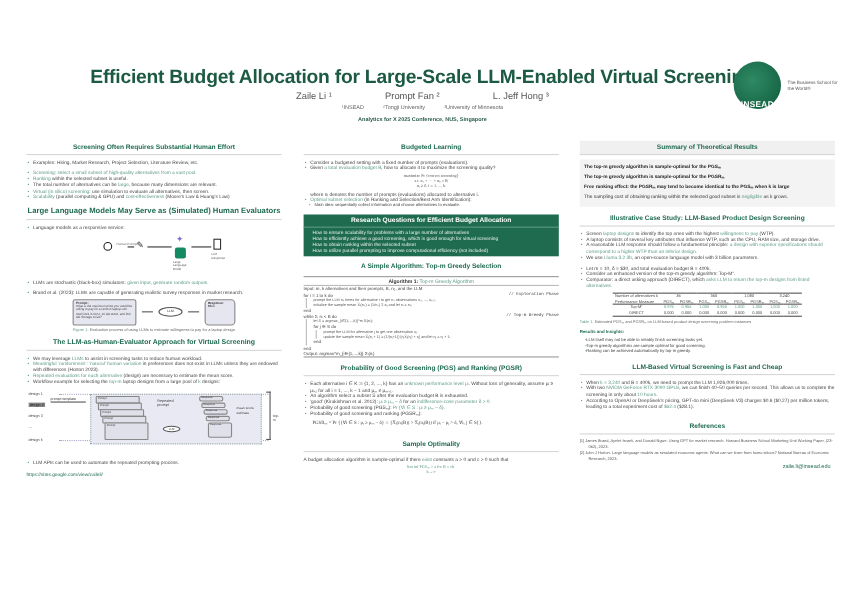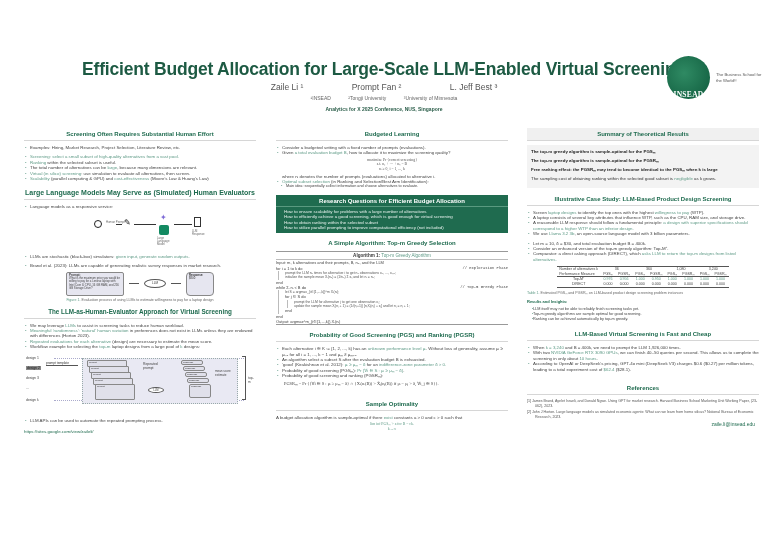--- a/index.html
+++ b/index.html
@@ -6,21 +6,21 @@
   html, body { width: 768px; height: 543px; background: #ffffff; overflow: hidden; }
   body { font-family: "Liberation Sans", sans-serif; color: #333; position: relative; }
   .g { color: #5e9a86; }
   .title { position: absolute; left: 0; width: 768px; top: 59px; text-align: center; font-size: 17.5px; font-weight: bold; color: #1d5a43; letter-spacing: -0.2px; }
   .authors { position: absolute; left: 0; width: 768px; top: 82px; text-align: center; font-size: 8.5px; color: #555; }
   .authors span { margin: 0 23px; }
   .affil { position: absolute; left: 0; width: 768px; top: 95px; text-align: center; font-size: 5px; color: #666; }
   .affil span { margin: 0 8px; }
   .conf { position: absolute; left: 0; width: 768px; top: 106px; text-align: center; font-size: 5px; font-weight: bold; color: #2a5d49; }
   .logo { position: absolute; left: 667px; top: 56px; width: 43px; height: 43px; border-radius: 50%; background: radial-gradient(circle at 40% 40%, #2f8a63, #0e5a3c); display: flex; align-items: center; justify-content: center; flex-direction: column; }
-  .logo .lt { color: #fff; font-family: Liberation Serif, serif; font-size: 7.5px; font-weight: bold; letter-spacing: 0.3px; margin-top: 36px; }
+  .logo .lt { color: #fff; font-family: Liberation Sans, sans-serif; font-size: 7.5px; font-weight: bold; letter-spacing: 0.3px; margin-top: 36px; }
   .logo .ll { width: 24px; height: 1px; background: #cfe6db; margin-top: 2px; }
   .tagline { position: absolute; left: 716px; top: 72px; font-size: 4.2px; color: #555; line-height: 5.5px; width: 50px; }
 
   .col { position: absolute; top: 128px; }
   .c1 { left: 24px; width: 232px; }
   .c2 { left: 276px; width: 232px; }
   .c3 { left: 527px; width: 232px; }
 
   .sec-h { text-align: center; font-size: 6px; font-weight: bold; color: #1f6b4f; padding: 3px 0 3px; border-bottom: 1px solid #d6d6d6; margin-bottom: 4px; }
   .sec-h.big { font-size: 7px; }
@@ -93,21 +93,21 @@
   .res-h { font-size: 4px; font-weight: bold; color: #1f6b4f; margin: 4px 0 3px; }
   .pgs-line { font-family: "Liberation Serif", serif; font-size: 4.4px; color: #444; padding-left: 8px; margin-top: 1px; }
 </style>
 </head>
 <body>
 
 <div class="title">Efficient Budget Allocation for Large-Scale LLM-Enabled Virtual Screening</div>
 <div class="authors">
   <span>Zaile Li ¹</span>
   <span>Prompt Fan ²</span>
-  <span>L. Jeff Best ³</span>
+  <span>L. Jeff Hong ³</span>
 </div>
 <div class="affil">
   <span>¹INSEAD</span>
   <span>²Tongji University</span>
   <span>³University of Minnesota</span>
 </div>
 <div class="conf">Analytics for X 2025 Conference, NUS, Singapore</div>
 <div class="logo">
   <div class="lt">INSEAD</div>
   <div class="ll"></div>

